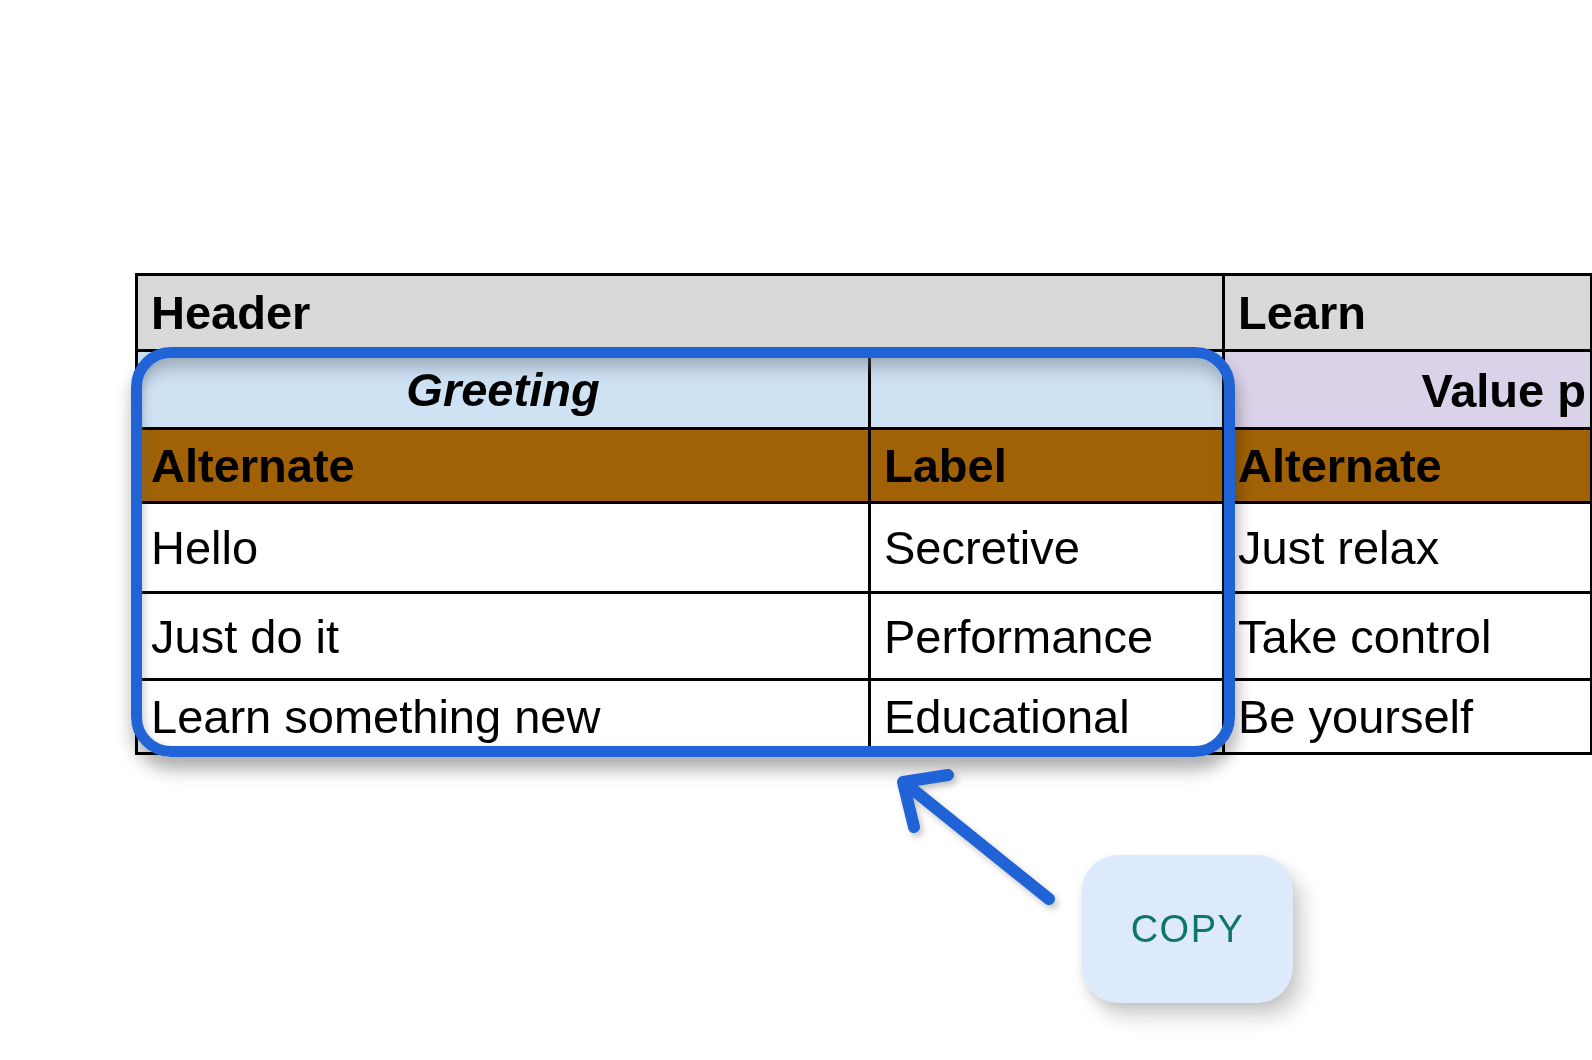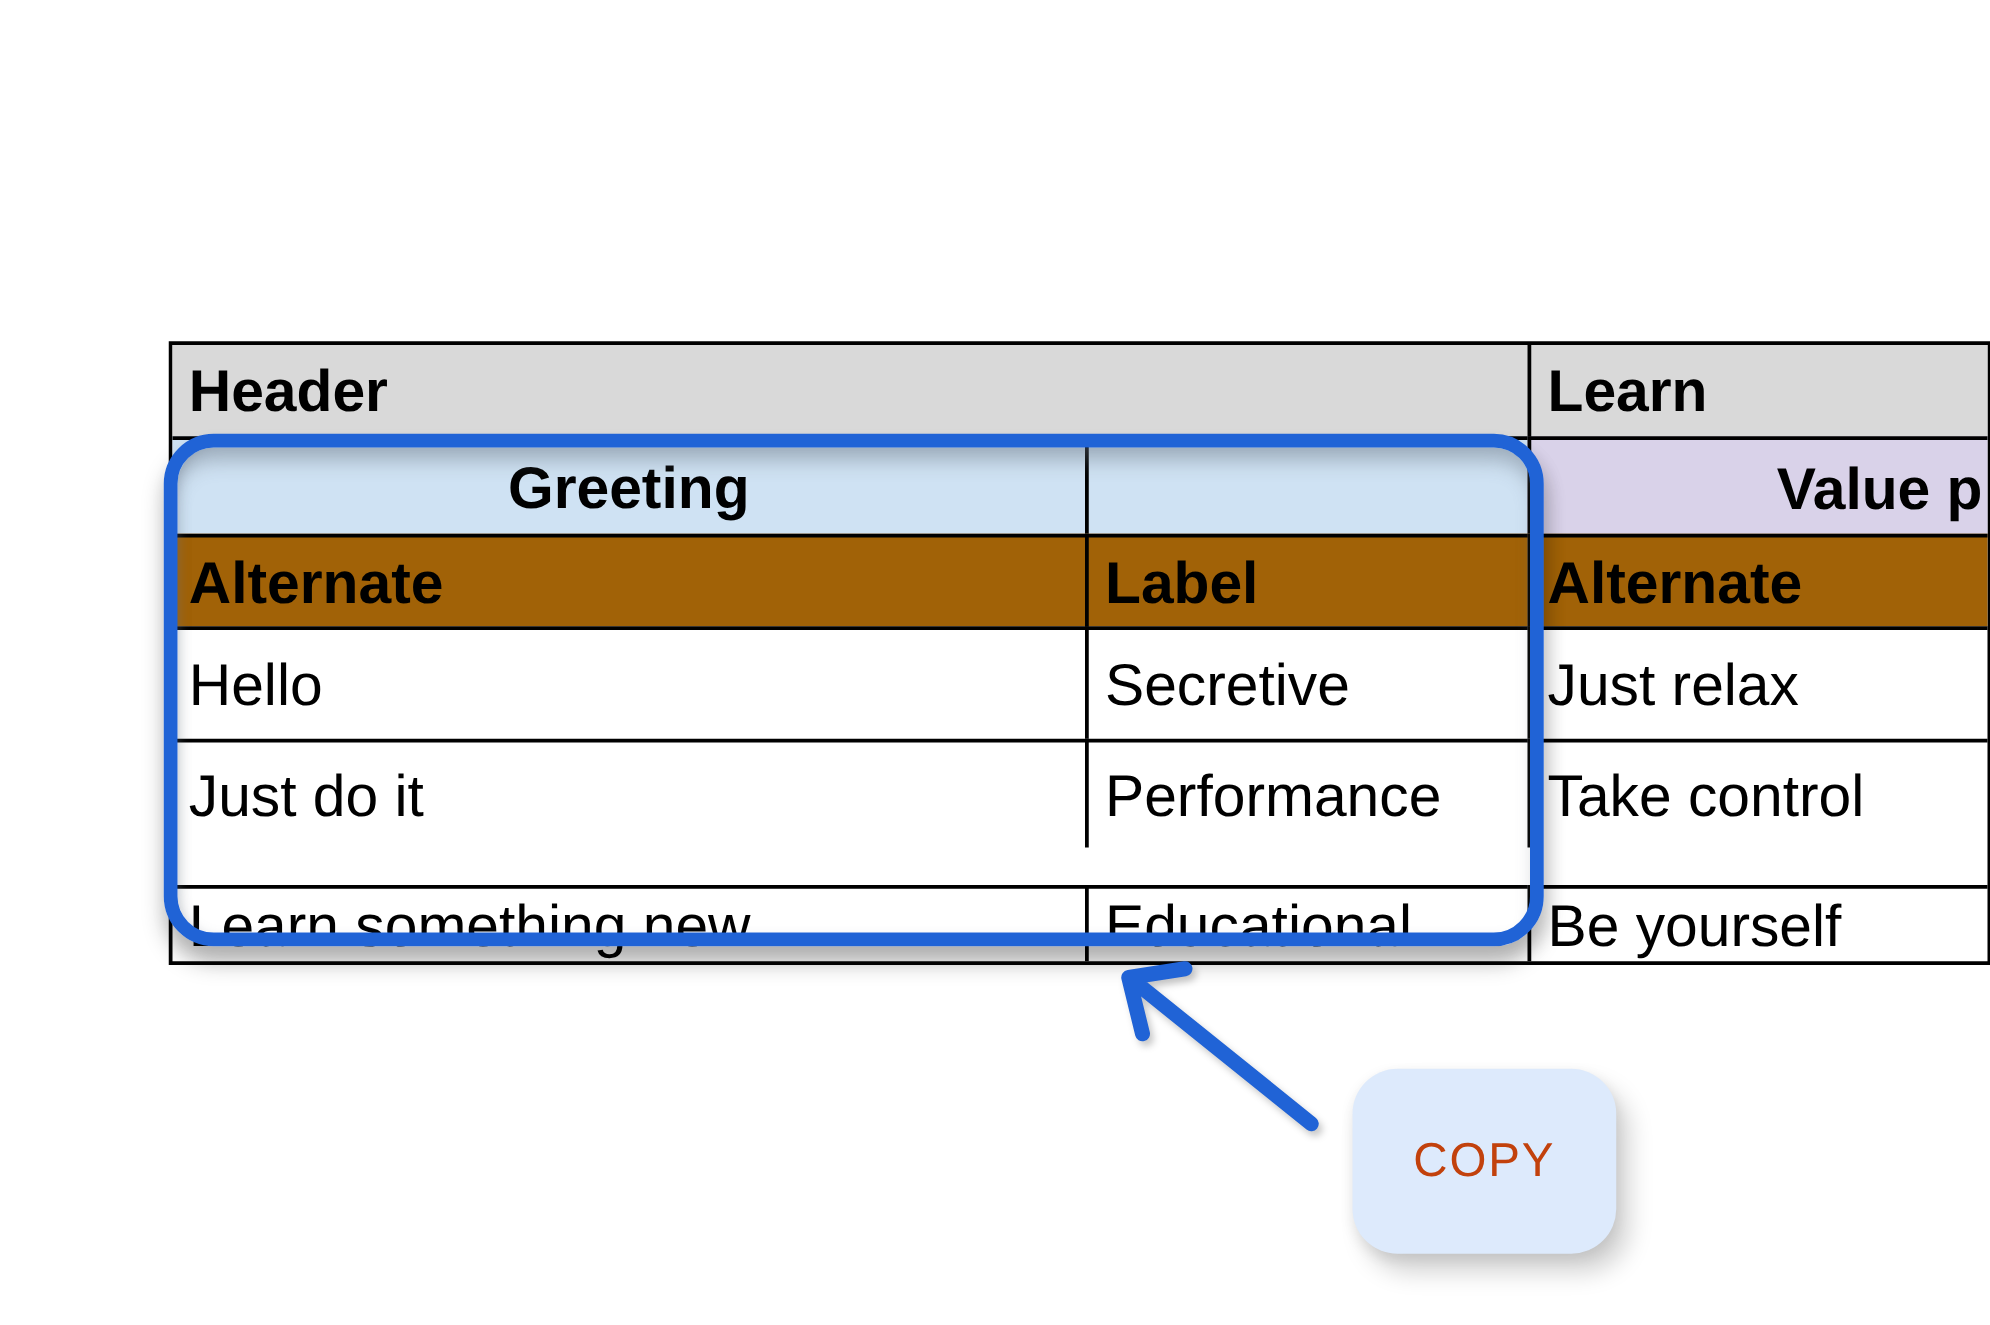--- a/index.html
+++ b/index.html
@@ -26,27 +26,27 @@
     box-sizing:border-box;
   }
   .b{font-weight:bold;}
   .bl{border-left:3px solid #000;}
   .bt{border-top:3px solid #000;}
   .h76{height:73px;}   
   .h81{height:78px;}   
   .h77{height:74px;}   
   .h75{height:90px;}
   .h76b{height:87px;}
-  .h77b{height:61px;margin-top:30px;}
+  .h77b{height:74px;}
   .span2{grid-column:1/3;text-align:right;}
   .bg-gray{background:#d9d9d9;}
   .bg-subgray{background:#a16207;}
   .bg-blue{background:#cfe2f3;}
   .bg-purple{background:#d9d2e9;}
-  .center{justify-content:center;padding-left:0;}
+  .center{justify-content:center;padding-left:0;font-style:italic;}
   .right{justify-content:flex-end;padding:1px 4px 0 0;}
   
   .selection{
     position:absolute;left:131px;top:347px;
     width:1104px;height:410px;
     box-sizing:border-box;
     border:11px solid #2063d6;
     border-radius:40px;
     box-shadow:0 14px 18px rgba(0,0,0,.22),
                4px 10px 14px rgba(0,0,0,.12),
@@ -61,21 +61,21 @@
   }
   
   .copy-btn{
     position:absolute;left:1082px;top:855px;
     width:211px;height:148px;
     background:#ddeafc;
     border:none;border-radius:36px;
     display:flex;align-items:center;justify-content:center;
     font-family:"Liberation Sans", sans-serif;
     font-size:38px;letter-spacing:1.5px;
-    color:#c2410c;
+    color:#0f766e;
     box-shadow:10px 14px 20px rgba(0,0,0,.18), 0 4px 10px rgba(0,0,0,.08);
     cursor:pointer;
   }
 </style>
 </head>
 <body>
 
 <div class="doc-table">
 
   <div class="cell h76 bg-gray b span2">Header</div>

